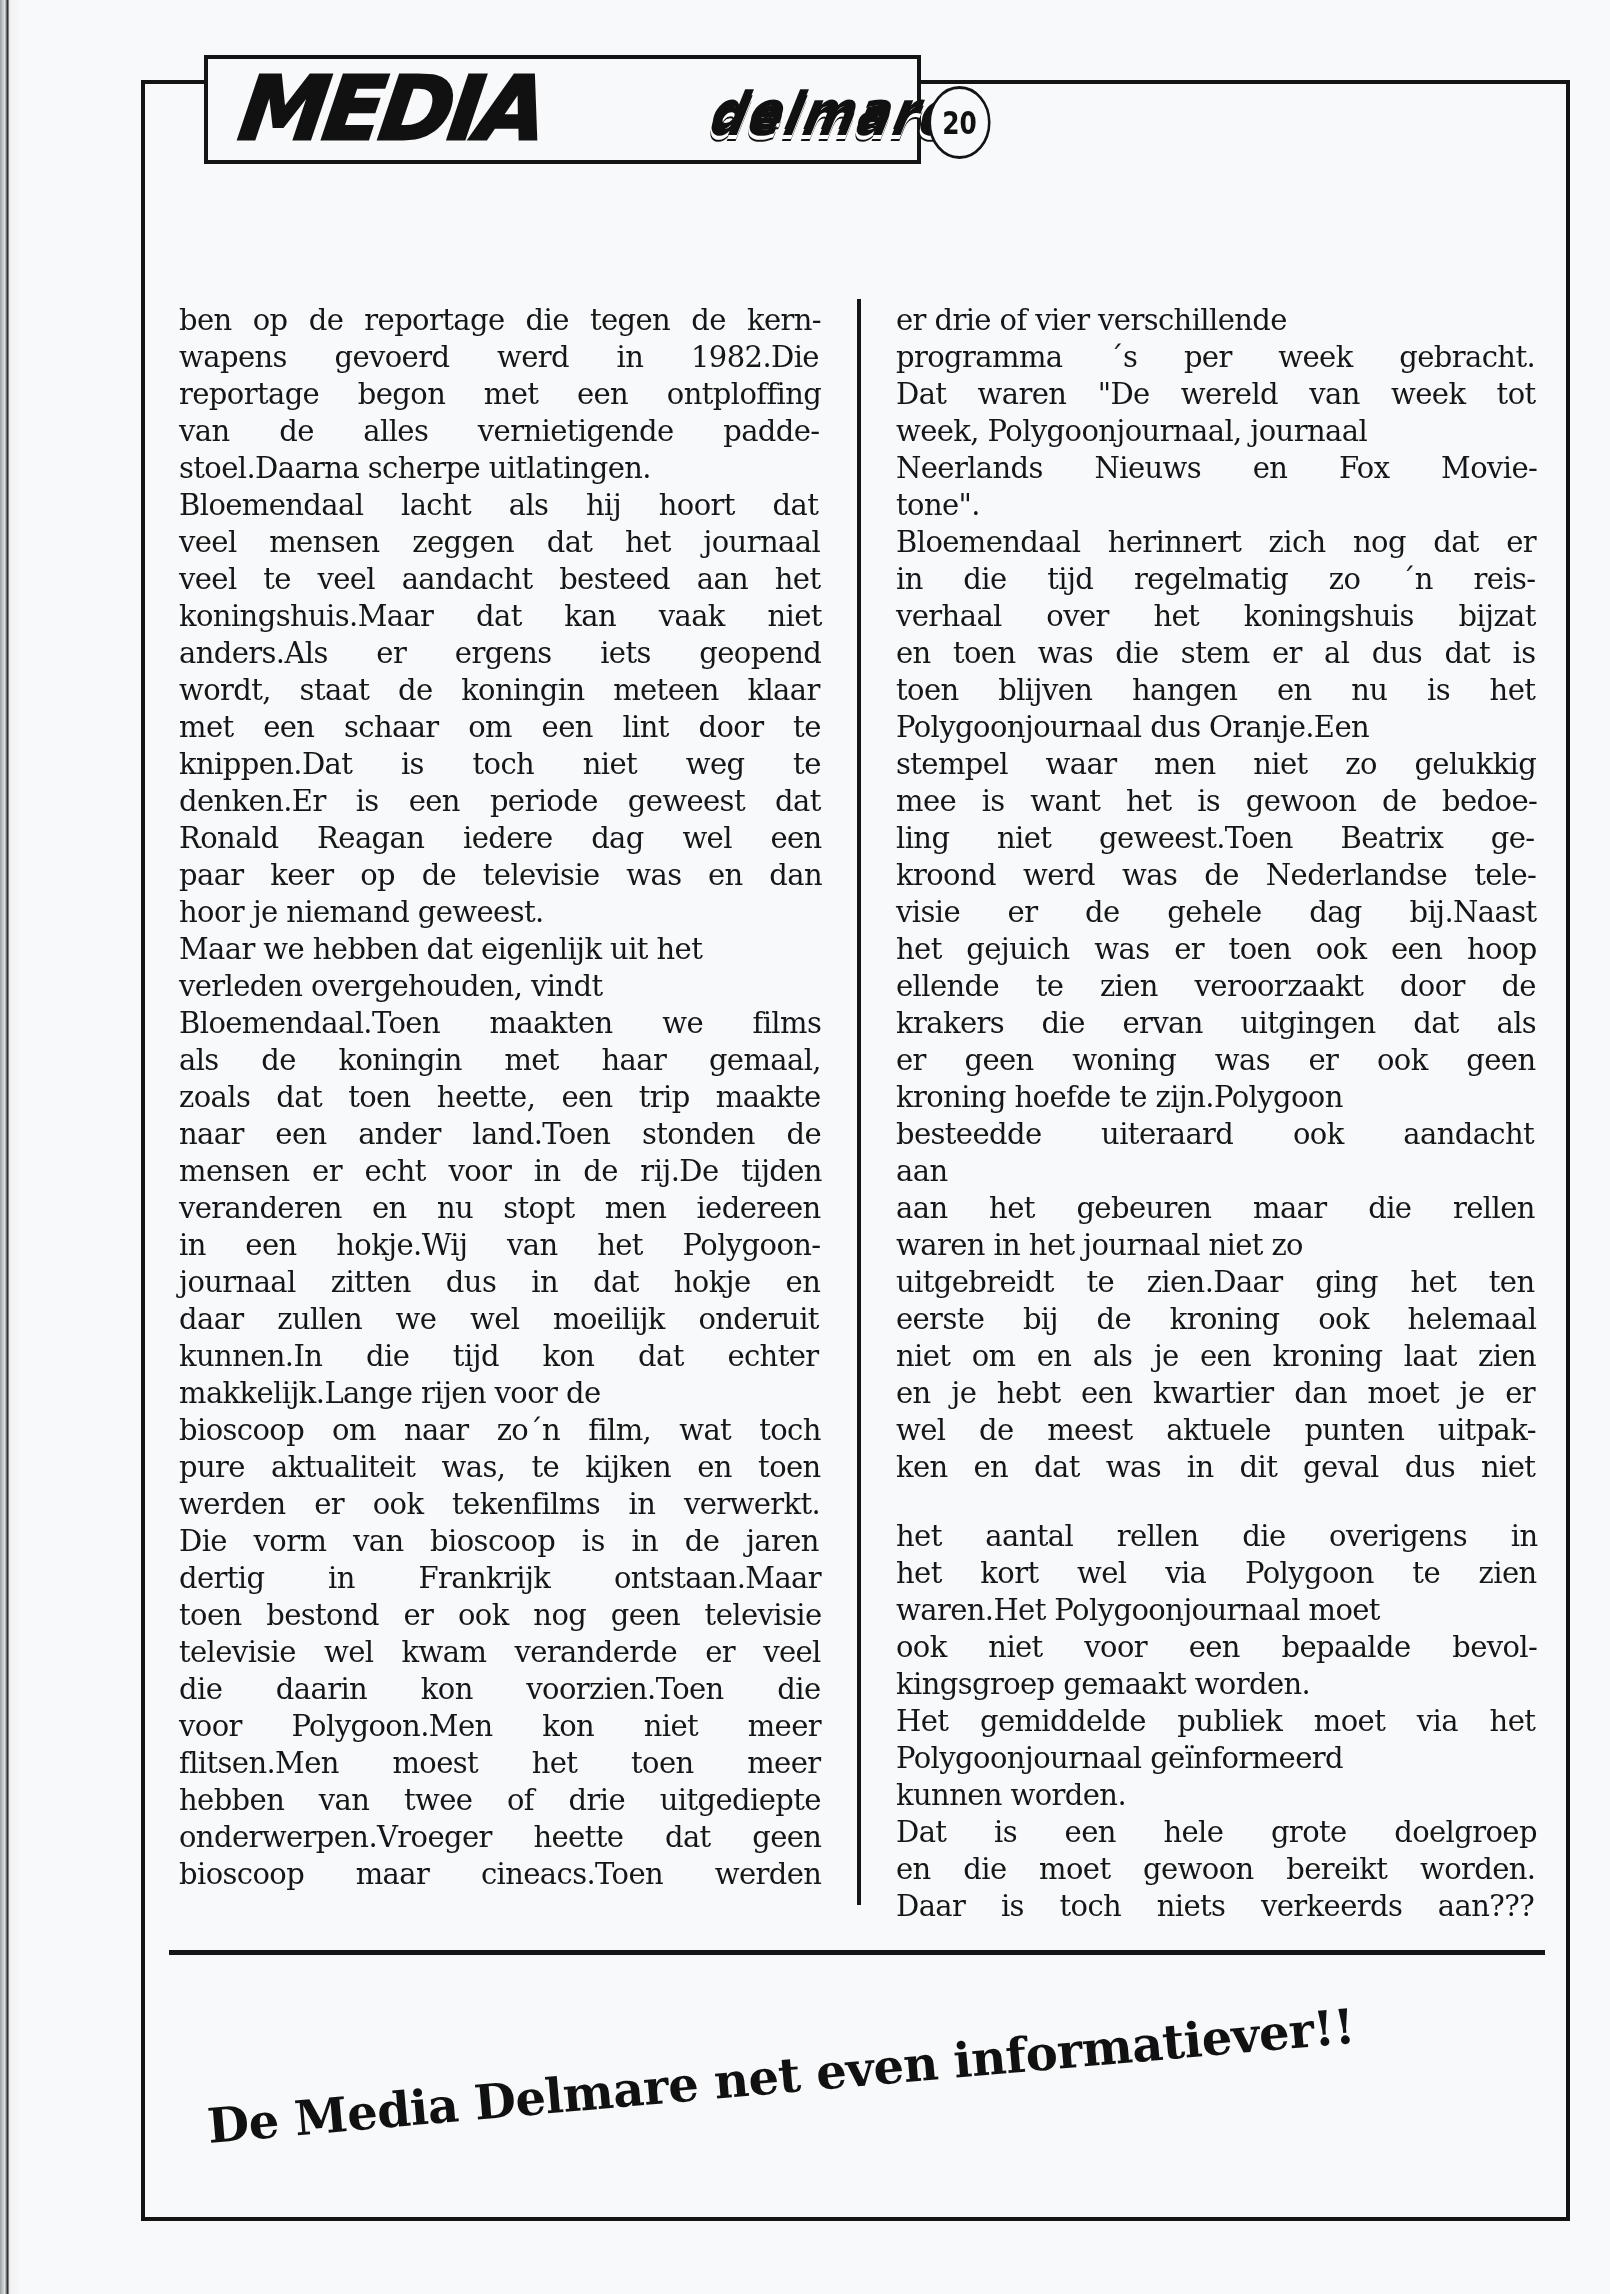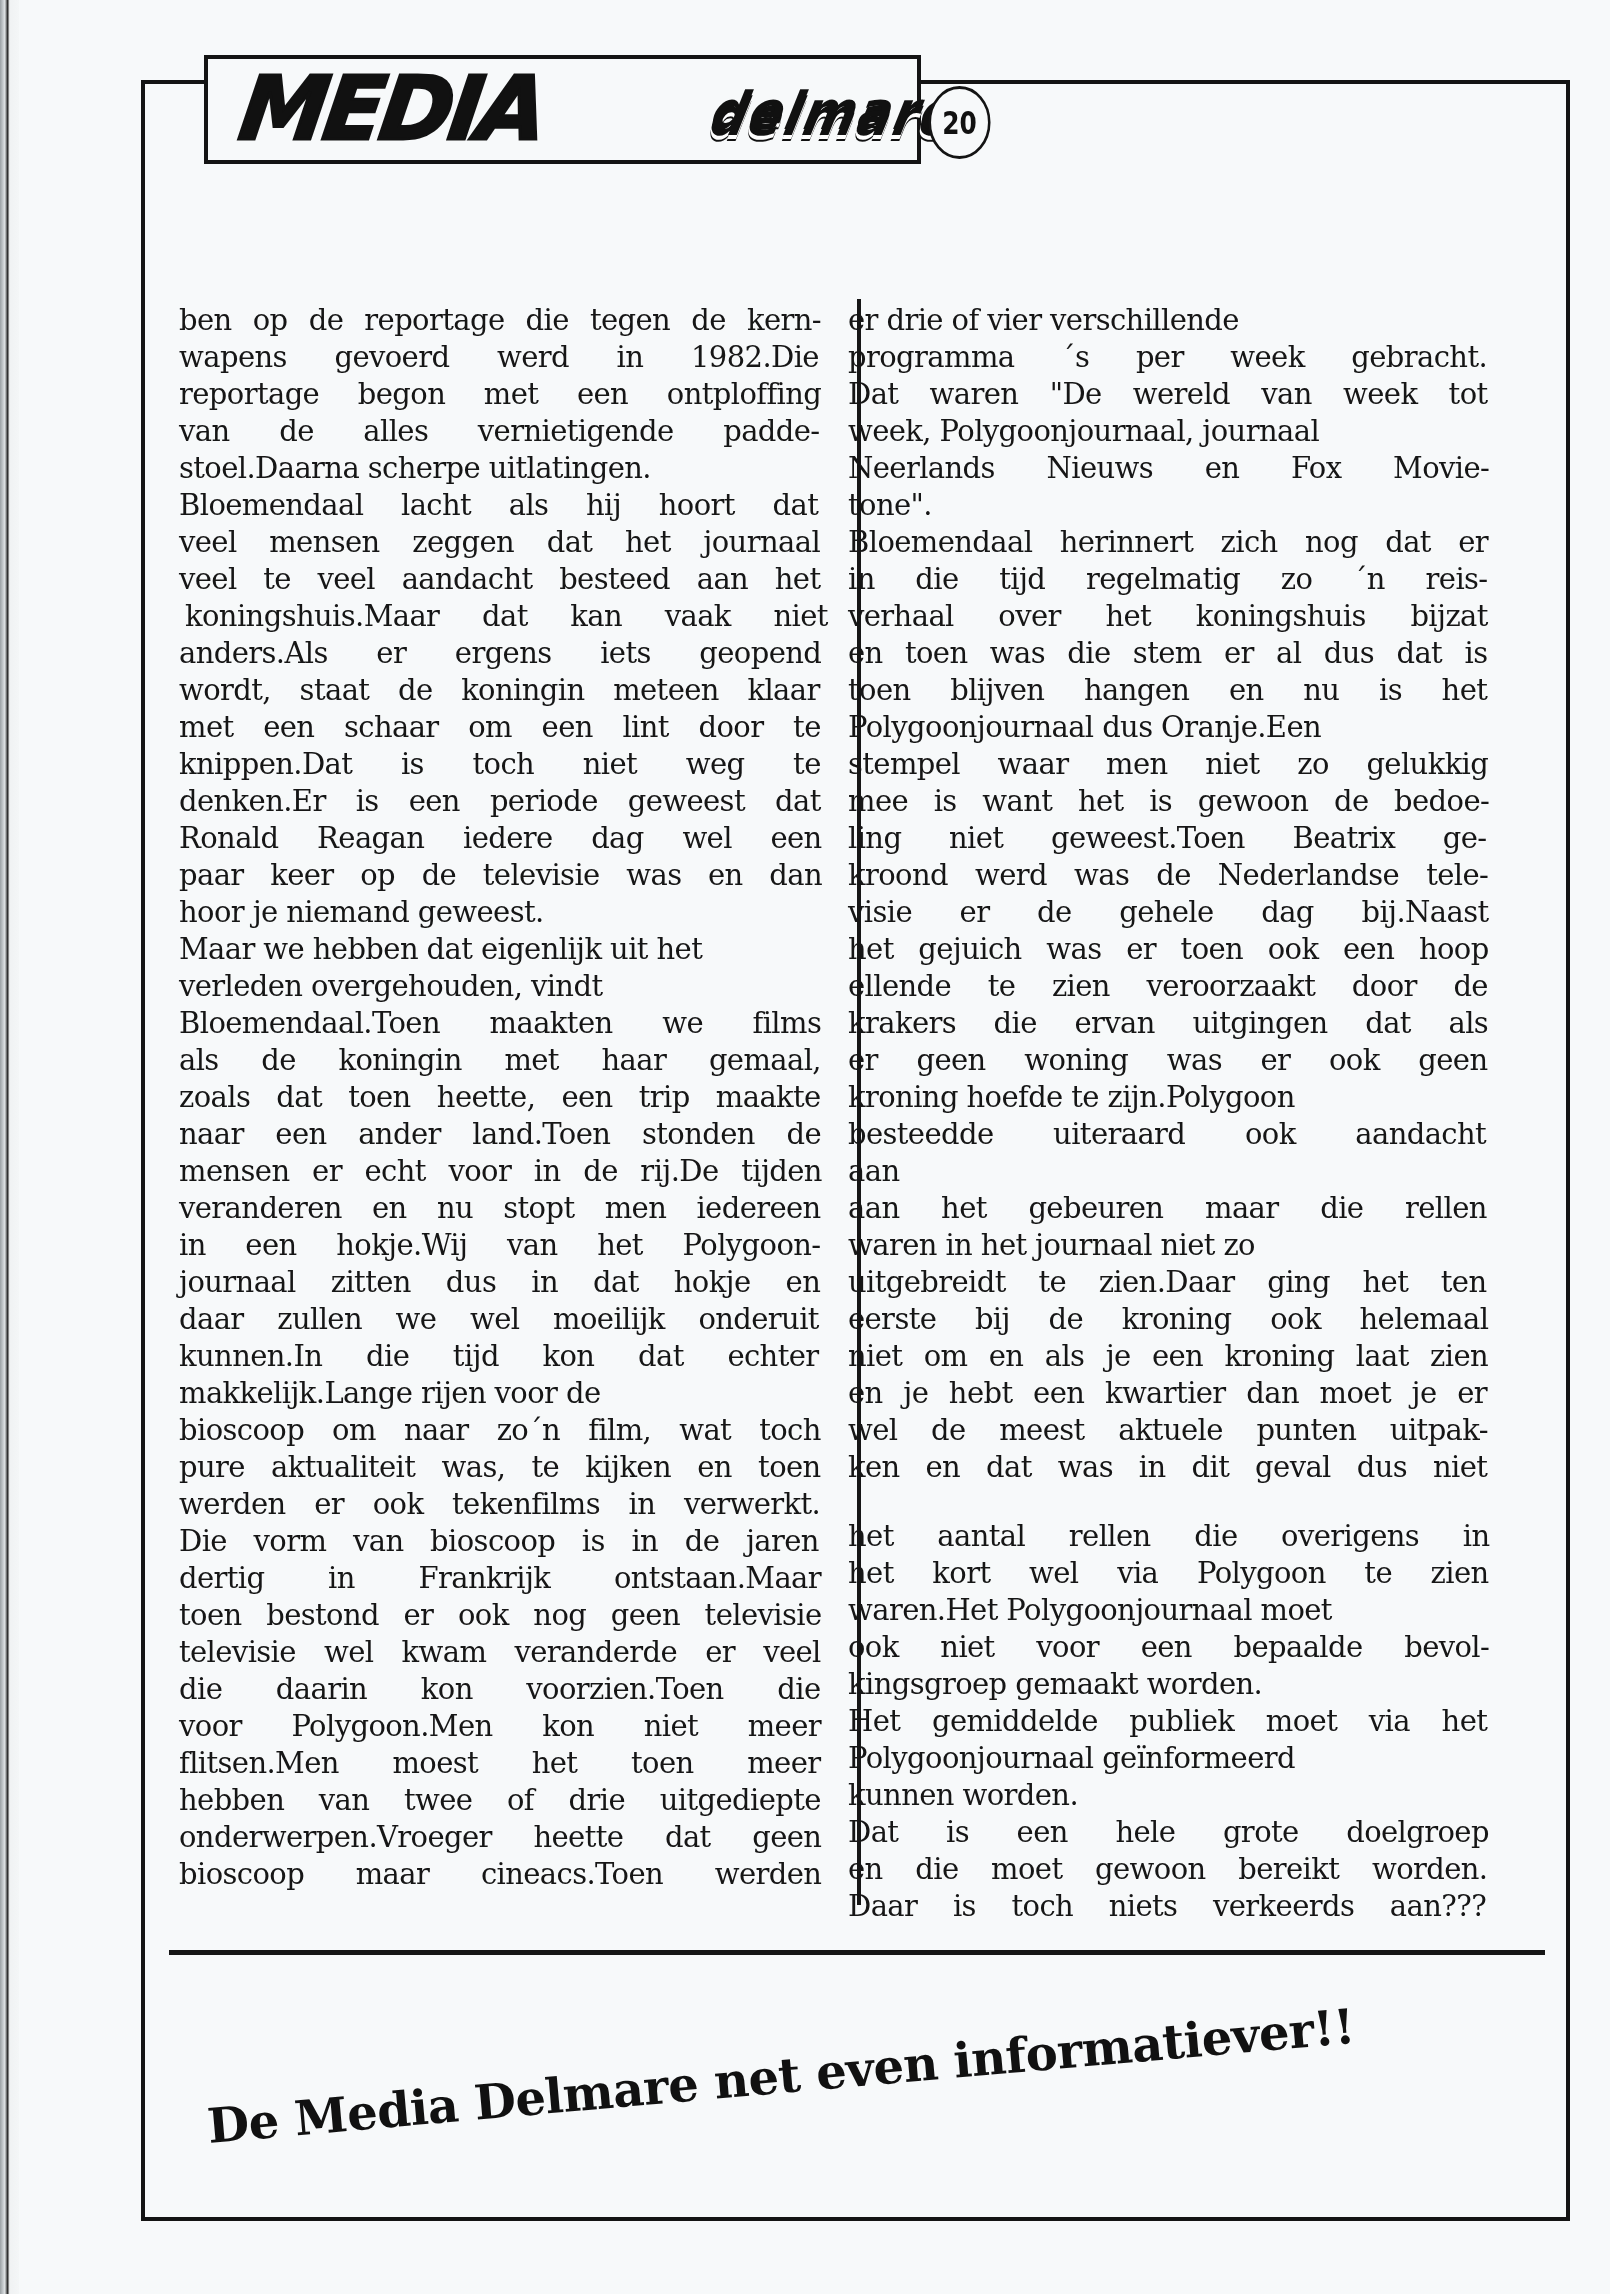--- a/index.html
+++ b/index.html
@@ -45,21 +45,21 @@
     background: #f7f9fa;
     display: flex; align-items: center; justify-content: center;
     font-family: "DejaVu Sans Condensed", "DejaVu Sans", "Liberation Sans", sans-serif;
     font-weight: bold; font-size: 32.5px; color: #111; transform: scaleX(0.85);
   }
   .column {
     position: absolute; top: 302px;
     font-size: 29px; line-height: 37px;
   }
   .col-left { left: 179px; width: 637px; }
-  .col-right { left: 848px; width: 635px; }
+  .col-right { left: 896px; width: 635px; }
   .line {
     display: block; height: 37px; white-space: nowrap; overflow: visible;
     text-align: justify; text-align-last: justify; letter-spacing: -0.6px;
   }
   .line.end { text-align-last: left; }
   .col-divider {
     position: absolute; left: 857px; top: 299px; width: 3.8px; height: 1606px;
     background: #161616;
   }
   .hr-sep {
@@ -90,21 +90,21 @@
 
 <div class="column col-left" id="col-left">
     <span class="line" style="word-spacing: 12.5px; text-align-last: left; text-align: left;">ben op de reportage die tegen de kern-</span>
     <span class="line" style="word-spacing: 39px; text-align-last: left; text-align: left;">wapens gevoerd werd in 1982.Die</span>
     <span class="line" style="word-spacing: 30px; text-align-last: left; text-align: left;">reportage begon met een ontploffing</span>
     <span class="line" style="word-spacing: 41px; text-align-last: left; text-align: left;">van de alles vernietigende padde-</span>
     <span class="line end">stoel.Daarna scherpe uitlatingen.</span>
     <span class="line" style="word-spacing: 29px; text-align-last: left; text-align: left;">Bloemendaal lacht als hij hoort dat</span>
     <span class="line" style="word-spacing: 24px; text-align-last: left; text-align: left;">veel mensen zeggen dat het journaal</span>
     <span class="line" style="word-spacing: 18px; text-align-last: left; text-align: left;">veel te veel aandacht besteed aan het</span>
-    <span class="line" style="word-spacing: 34px; text-align-last: left; text-align: left; margin-left: 6px;">koningshuis.Maar dat kan vaak niet</span>
+    <span class="line" style="word-spacing: 34px; text-align-last: left; text-align: left;">koningshuis.Maar dat kan vaak niet</span>
     <span class="line" style="word-spacing: 40px; text-align-last: left; text-align: left;">anders.Als er ergens iets geopend</span>
     <span class="line" style="word-spacing: 20px; text-align-last: left; text-align: left;">wordt, staat de koningin meteen klaar</span>
     <span class="line" style="word-spacing: 21px; text-align-last: left; text-align: left;">met een schaar om een lint door te</span>
     <span class="line" style="word-spacing: 40px; text-align-last: left; text-align: left;">knippen.Dat is toch niet weg te</span>
     <span class="line" style="word-spacing: 21.4px; text-align-last: left; text-align: left;">denken.Er is een periode geweest dat</span>
     <span class="line" style="word-spacing: 30px; text-align-last: left; text-align: left;">Ronald Reagan iedere dag wel een</span>
     <span class="line" style="word-spacing: 18px; text-align-last: left; text-align: left;">paar keer op de televisie was en dan</span>
     <span class="line end">hoor je niemand geweest.</span>
     <span class="line end">Maar we hebben dat eigenlijk uit het</span>
     <span class="line end">verleden overgehouden, vindt</span>

